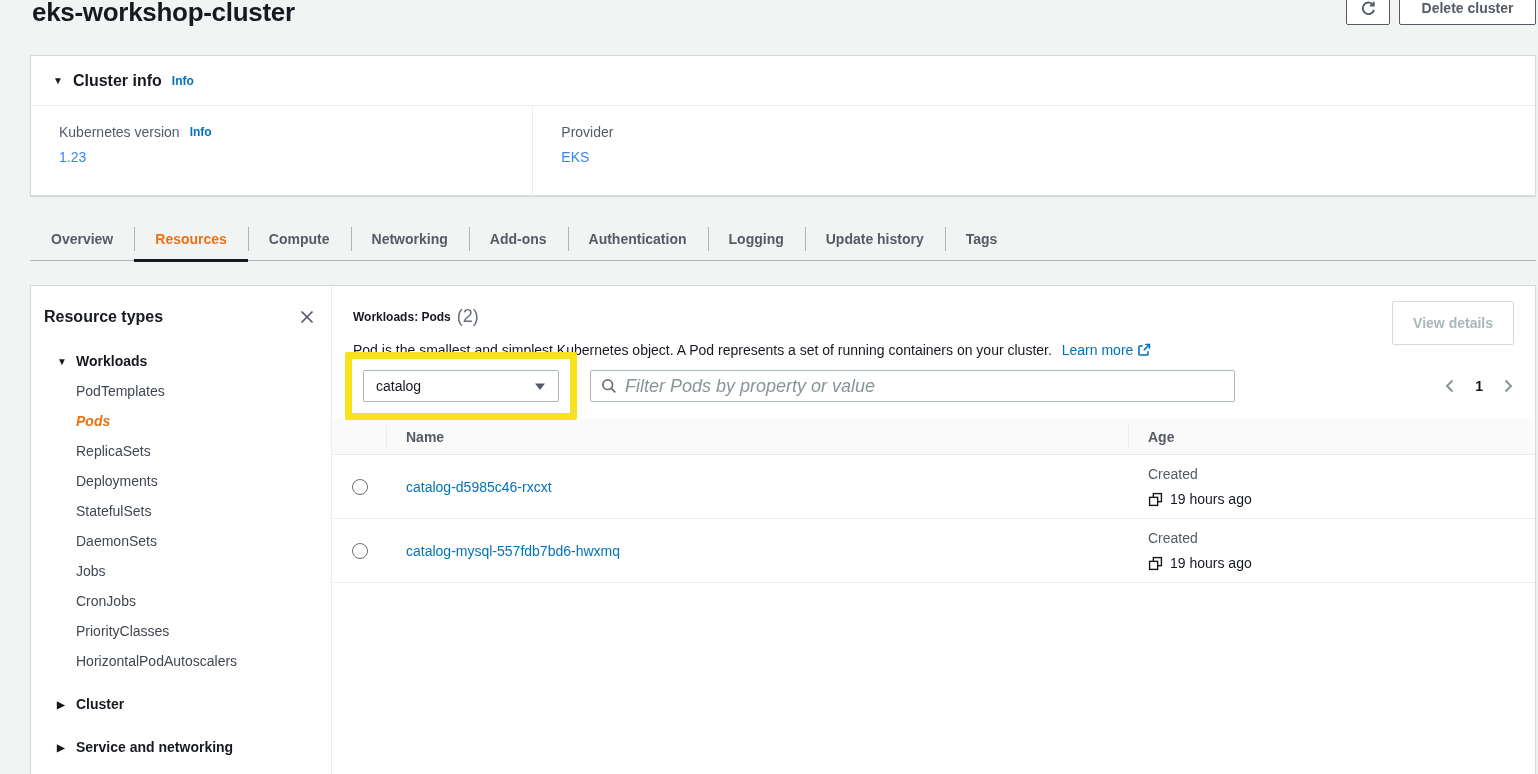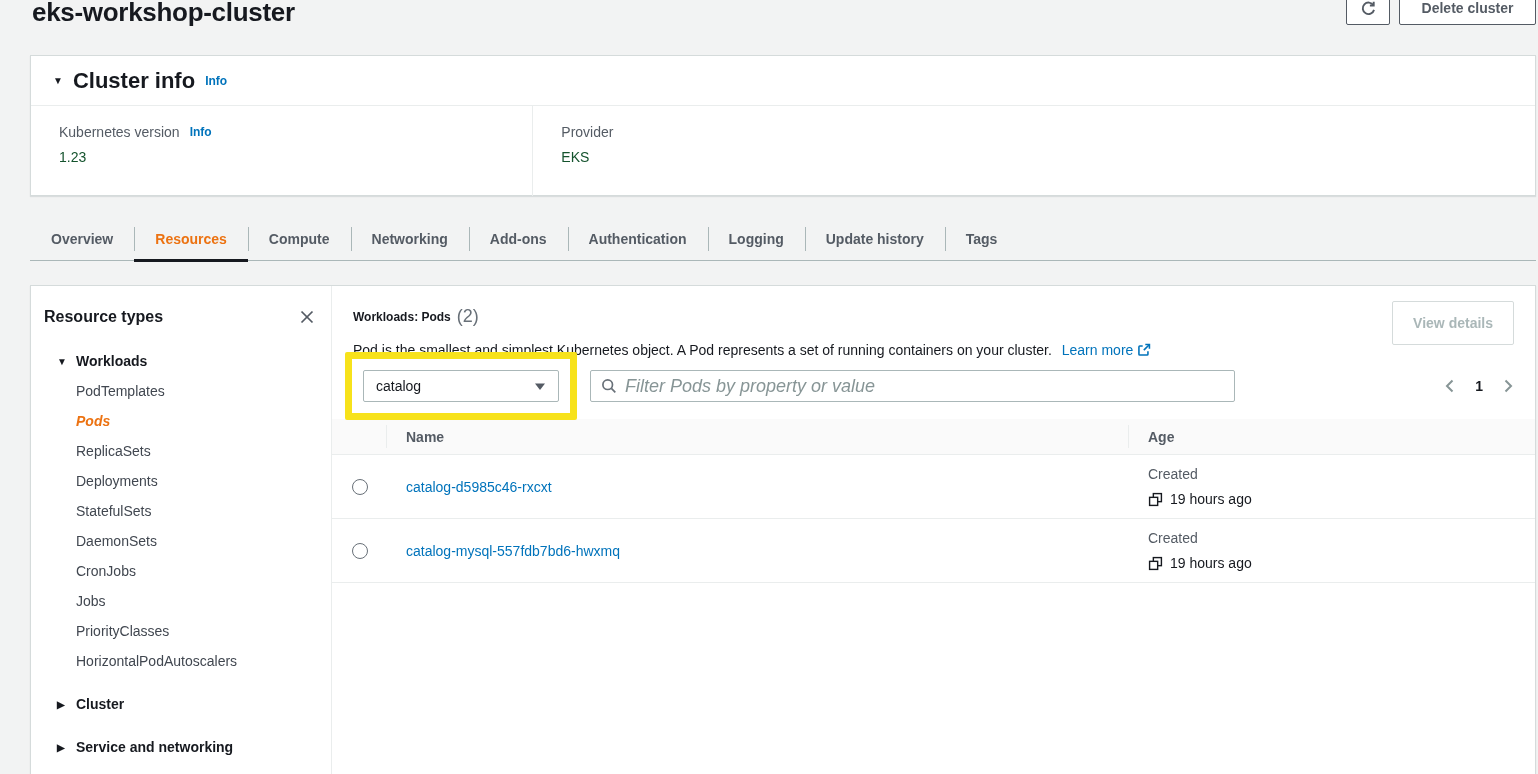--- a/index.html
+++ b/index.html
@@ -27,27 +27,27 @@
   .refresh-btn { right:148px; width:44px; }
   .delete-btn { right:2px; width:137px; }
 
   
   .panel { position:absolute; left:30px; right:2px; background:#fff; border:1px solid #d5dbdb; box-shadow:0 1px 1px rgba(0,28,36,.1); }
 
   
   .cluster-info { top:55px; height:141px; }
   .ci-header { height:50px; border-bottom:1px solid #eaeded; display:flex; align-items:center; padding-left:22px; }
   .caret { font-size:10px; color:#16191f; margin-right:10px; }
-  .ci-title { font-size:22px; font-weight:700; }
+  .ci-title { font-size:16px; font-weight:700; }
   .info-link { color:#0073bb; font-size:12px; font-weight:700; margin-left:10px; cursor:pointer; }
   .ci-body { display:grid; grid-template-columns:1fr 1fr 1fr; height:90px; }
   .ci-col { padding:18px 0 0 28px; }
   .ci-col + .ci-col { border-left:1px solid #eaeded; }
   .ci-label { color:#545b64; font-size:14px; display:flex; align-items:center; gap:8px; }
-  .ci-value { margin-top:9px; color:#14532d; }
+  .ci-value { margin-top:9px; color:#3b82f6; }
   .status-active { display:flex; align-items:center; gap:6px; color:#1d8102; font-weight:400; }
 
   
   .tabs { position:absolute; left:30px; right:2px; top:217px; height:44px; border-bottom:1px solid #aab7b8; display:flex; }
   .tab { position:relative; display:flex; align-items:center; padding:0 21px; font-weight:700; color:#545b64; cursor:pointer; }
   .tab + .tab::before { content:""; position:absolute; left:0; top:10px; height:24px; width:1px; background:#aab7b8; }
   .tab.active { color:#ec7211; }
   .tab.active::after { content:""; position:absolute; left:0; right:0; bottom:-2px; height:3px; background:#16191f; }
 
   
@@ -198,22 +198,22 @@
         <span class="caret">▼</span>
         <span>Workloads</span>
       </div>
       <ul class="sb-items">
         <li class="sb-item">PodTemplates</li>
         <li class="sb-item active">Pods</li>
         <li class="sb-item">ReplicaSets</li>
         <li class="sb-item">Deployments</li>
         <li class="sb-item">StatefulSets</li>
         <li class="sb-item">DaemonSets</li>
+        <li class="sb-item">Jobs</li>
         <li class="sb-item">CronJobs</li>
-        <li class="sb-item">Jobs</li>
         <li class="sb-item">PriorityClasses</li>
         <li class="sb-item">HorizontalPodAutoscalers</li>
       </ul>
     </div>
 
     <div class="sb-section collapsed">
       <div class="sb-section-header">
         <span class="caret">▶</span>
         <span>Cluster</span>
       </div>

